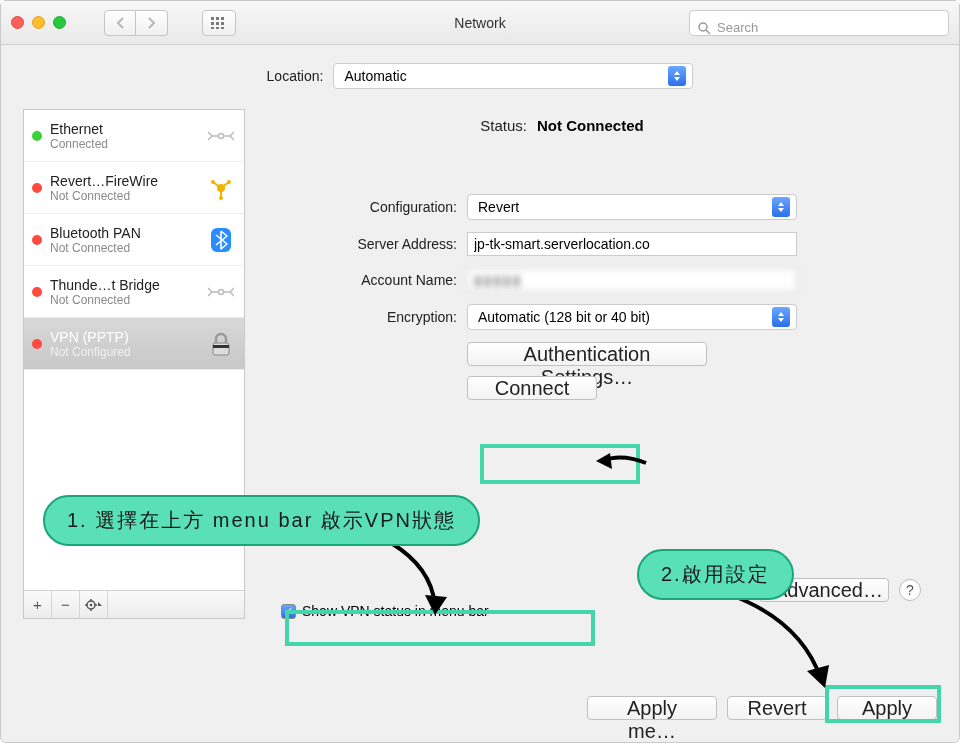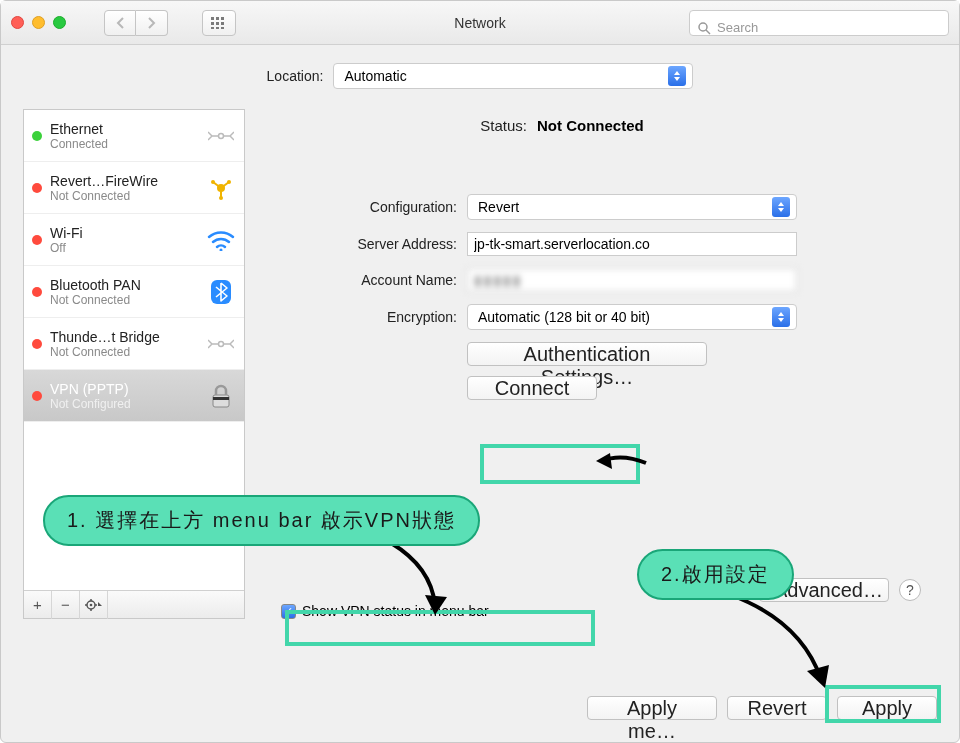--- a/index.html
+++ b/index.html
@@ -264,37 +264,20 @@
                     <circle cx="20" cy="6" r="2"></circle>
                     <circle cx="12" cy="22" r="2"></circle>
                     <line x1="12" y1="12" x2="4" y2="6" stroke="#f0b400" stroke-width="2"></line>
                     <line x1="12" y1="12" x2="20" y2="6" stroke="#f0b400" stroke-width="2"></line>
                     <line x1="12" y1="12" x2="12" y2="22" stroke="#f0b400" stroke-width="2"></line>
                   </g>
                 </svg>
             </div>
           </div>
 
-          <div class="ifrow">
-            <span class="dot red"></span>
-            <div class="iftext">
-              <div class="ifname">Wi-Fi</div>
-              <div class="ifsub">Off</div>
-            </div>
-            <div class="ificon">
-              <svg class="wifi-svg" width="28" height="22">
-                  <g stroke="#2a8cff" stroke-width="2.5" fill="none" stroke-linecap="round">
-                    <path d="M2 8 A18 18 0 0 1 26 8"></path>
-                    <path d="M6 13 A12 12 0 0 1 22 13"></path>
-                    <path d="M10 18 A6 6 0 0 1 18 18"></path>
-                  </g>
-                  <circle cx="14" cy="21" r="1.5" fill="#2a8cff"></circle>
-                </svg>
-            </div>
-          </div>
 
           <div class="ifrow">
             <span class="dot red"></span>
             <div class="iftext">
               <div class="ifname">Bluetooth PAN</div>
               <div class="ifsub">Not Connected</div>
             </div>
             <div class="ificon">
               <svg class="bt-svg" width="24" height="28">
                   <rect x="2" y="2" width="20" height="24" rx="6" fill="#2a8cff"></rect>

